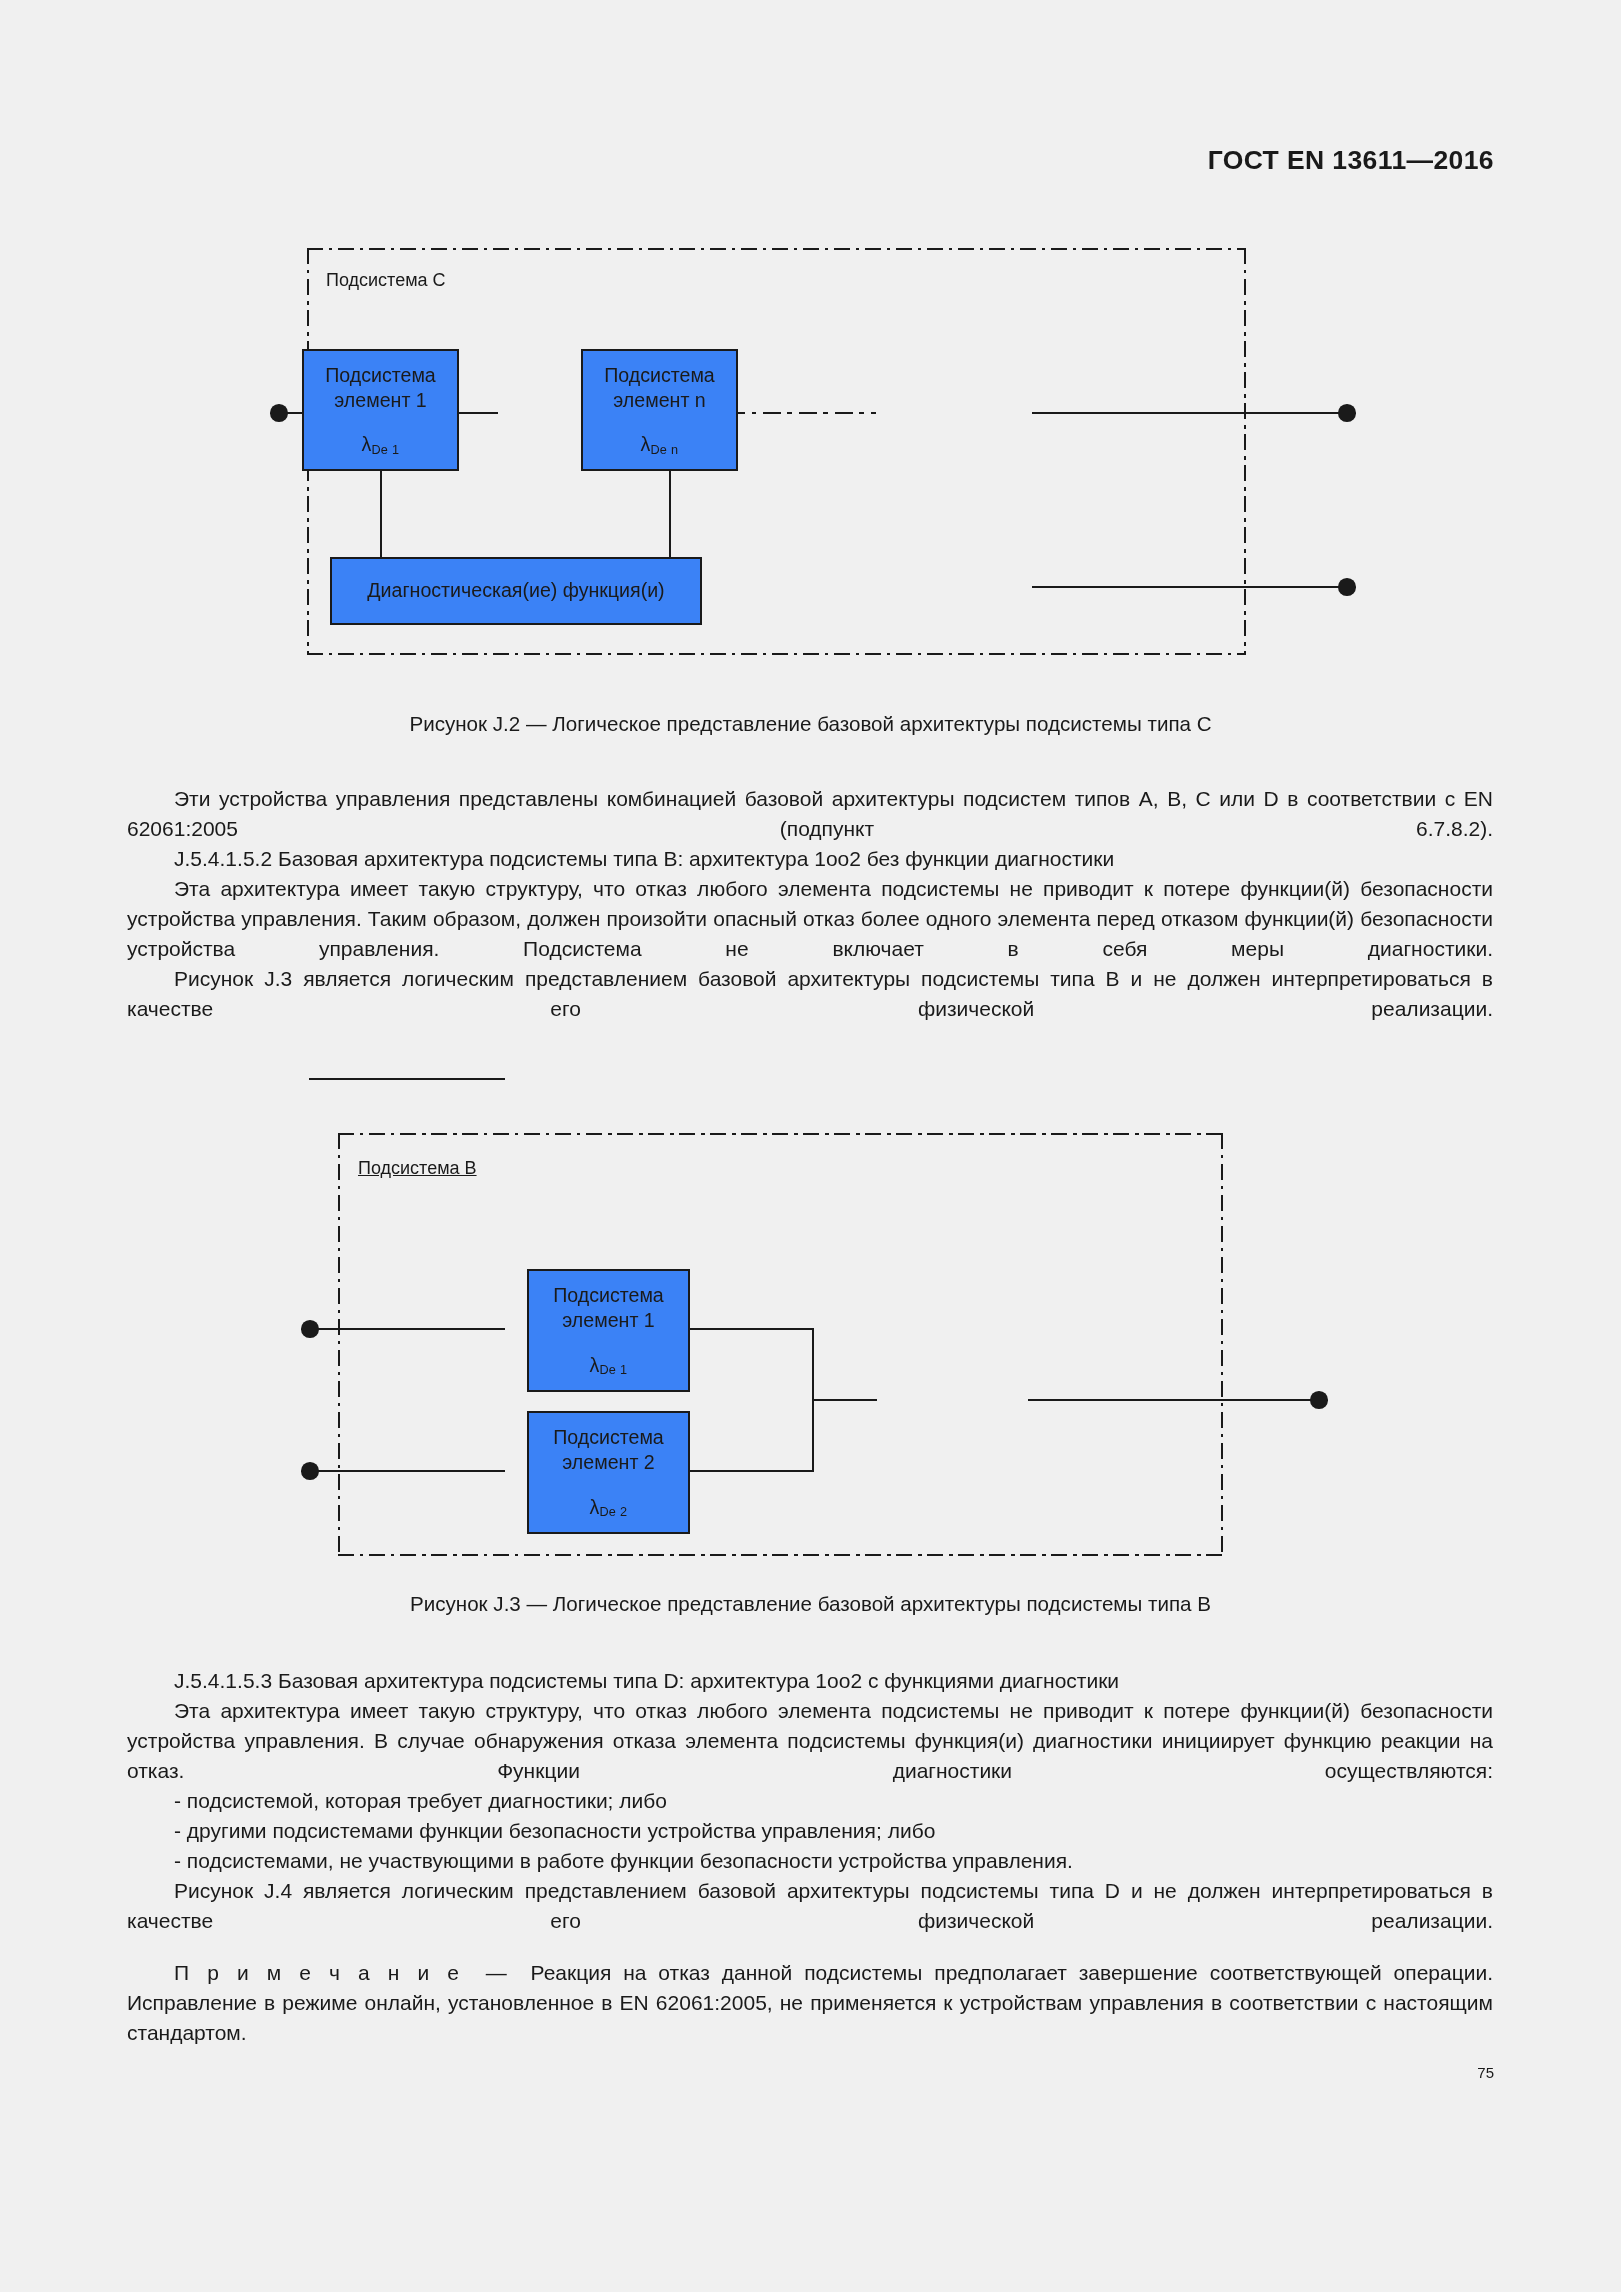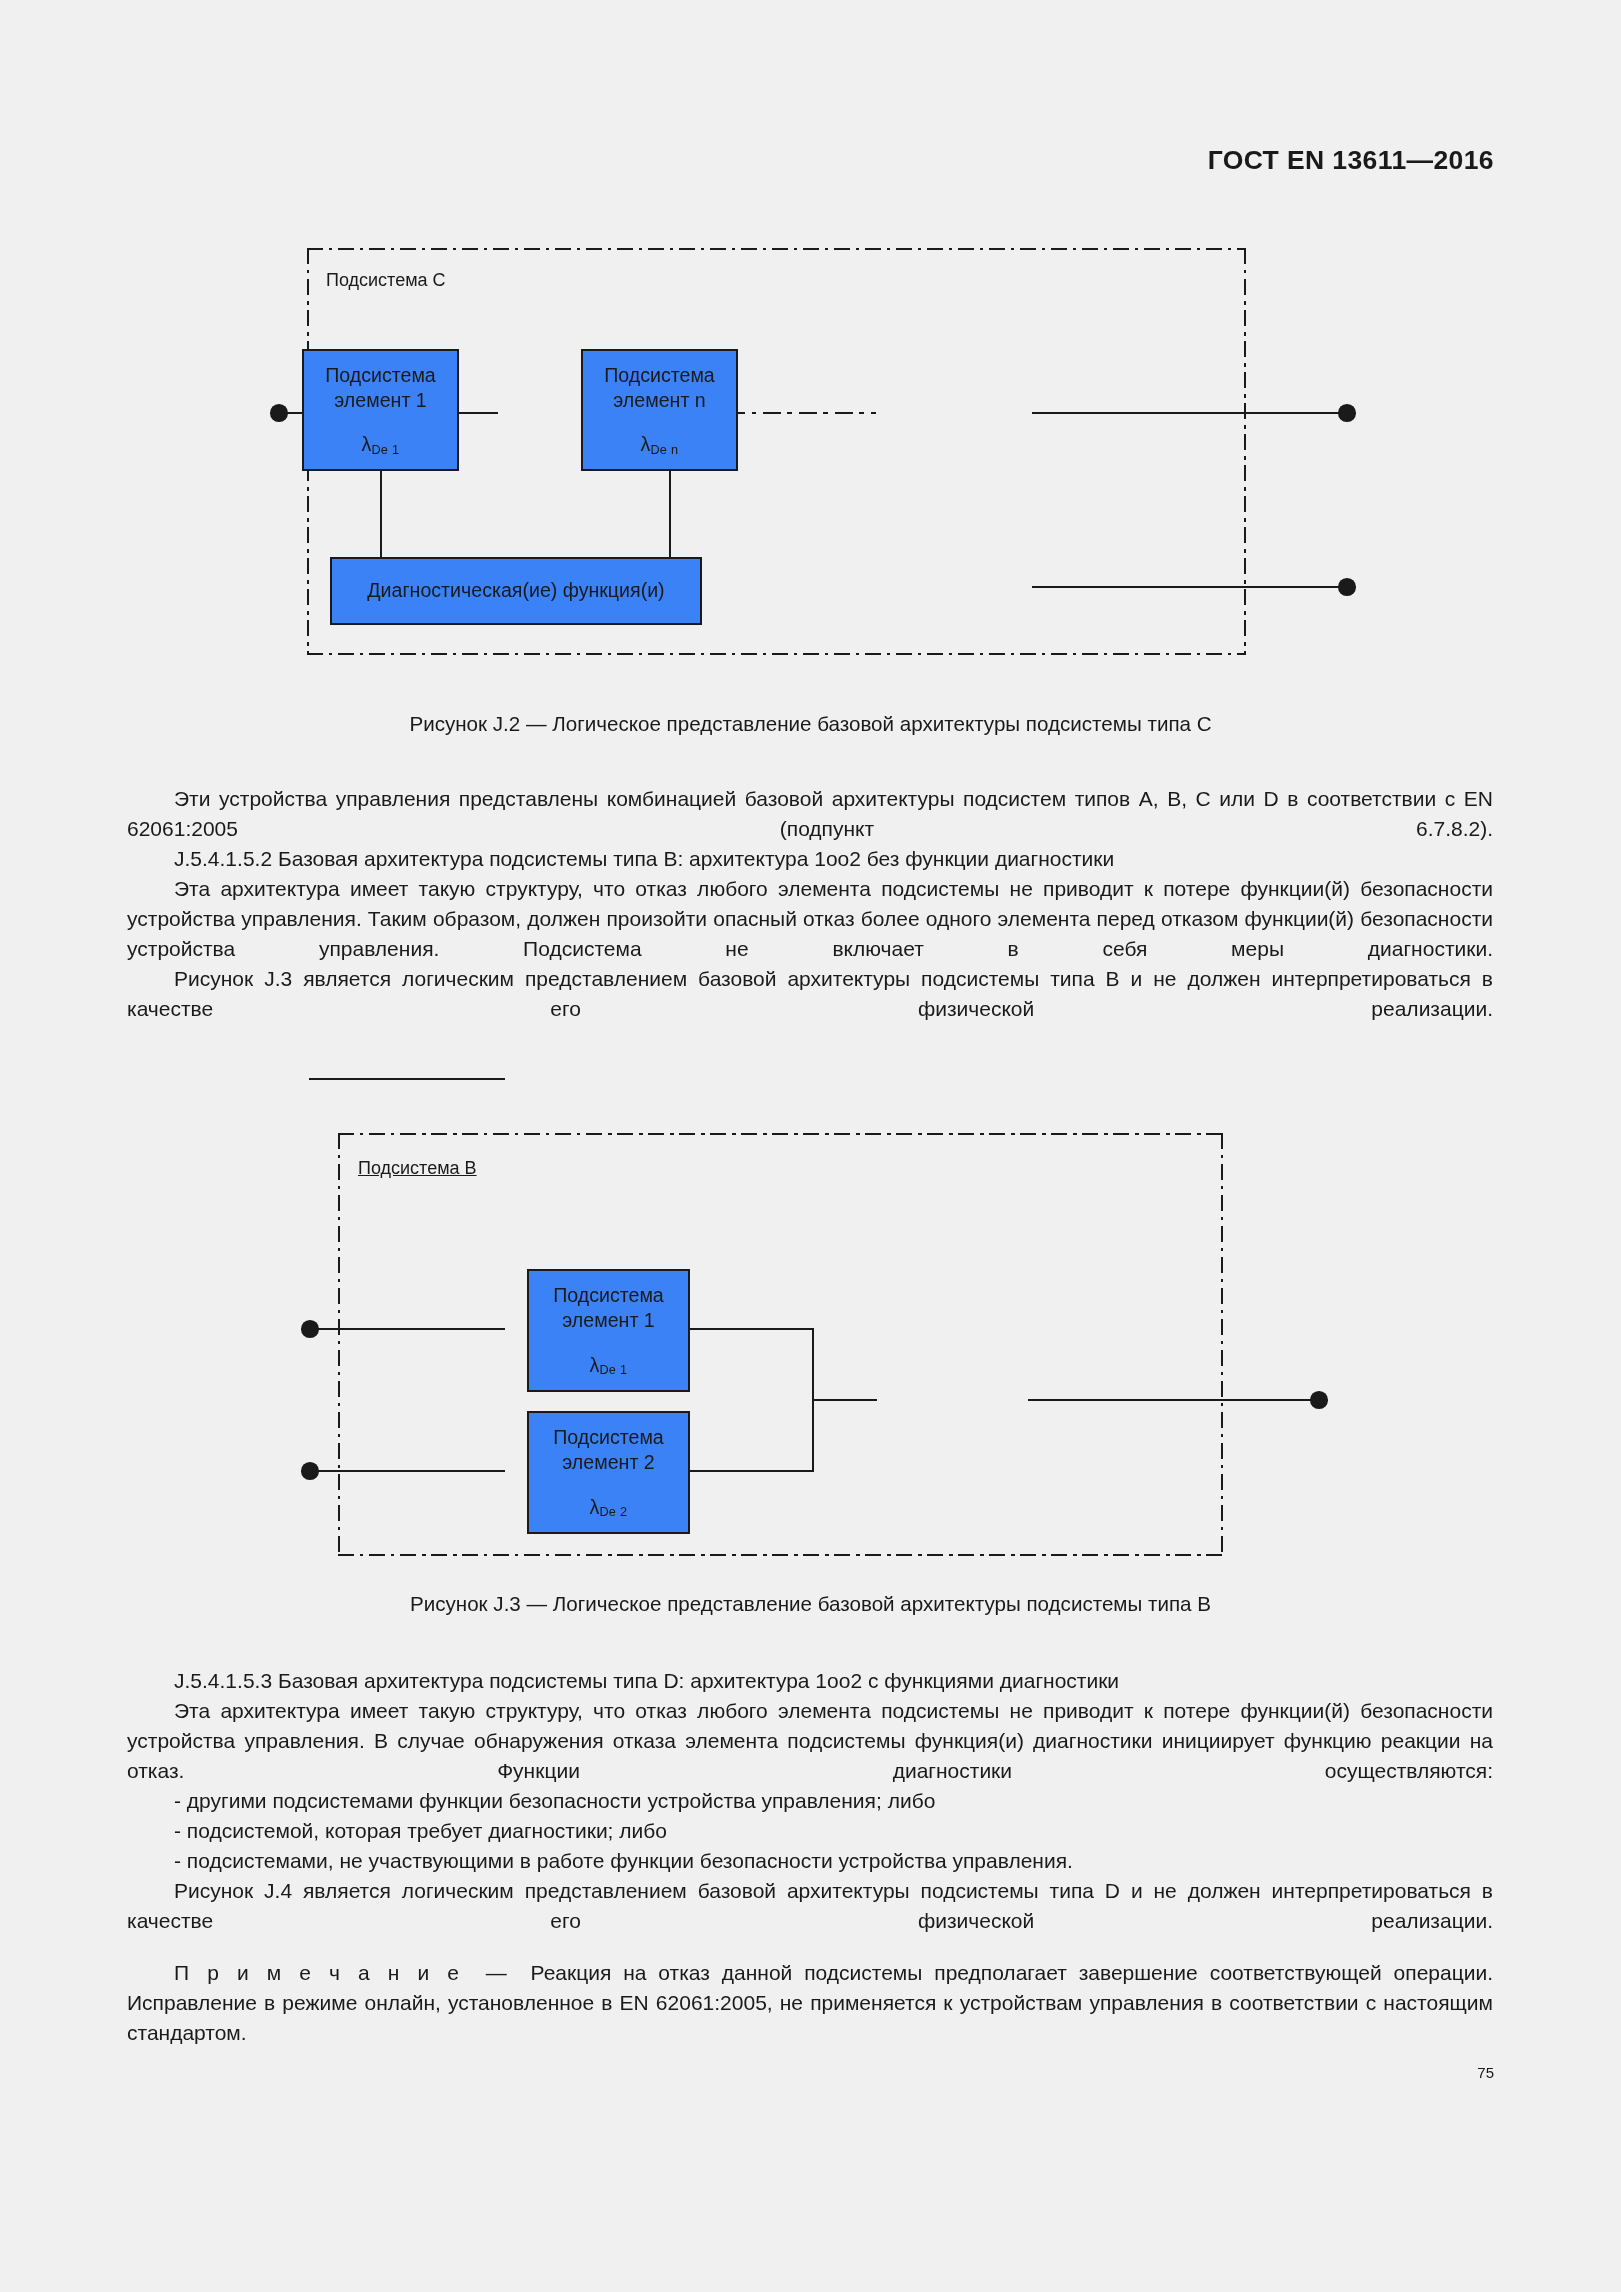--- a/index.html
+++ b/index.html
@@ -239,22 +239,22 @@
     <div class="dot" style="left:301px; top:242px;"></div>
     <div class="dot" style="left:301px; top:384px;"></div>
     <div class="dot" style="left:1310px; top:313px;"></div>
 
     <div class="fig-caption" style="left:0; top:514px;">Рисунок J.3 — Логическое представление базовой архитектуры подсистемы типа В</div>
   </div>
 
   <div class="textblock" style="top:1666px;">
     <p class="para">J.5.4.1.5.3 Базовая архитектура подсистемы типа D: архитектура 1оо2 с функциями диагностики</p>
     <p class="para jst">Эта архитектура имеет такую структуру, что отказ любого элемента подсистемы не приводит к потере функции(й) безопасности устройства управления. В случае обнаружения отказа элемента подсистемы функция(и) диагностики инициирует функцию реакции на отказ. Функции диагностики осуществляются:</p>
+    <p class="bullet">- подсистемой, которая требует диагностики; либо</p>
     <p class="bullet">- другими подсистемами функции безопасности устройства управления; либо</p>
-    <p class="bullet">- подсистемой, которая требует диагностики; либо</p>
     <p class="bullet">- подсистемами, не участвующими в работе функции безопасности устройства управления.</p>
     <p class="para jst">Рисунок J.4 является логическим представлением базовой архитектуры подсистемы типа D и не должен интерпретироваться в качестве его физической реализации.</p>
     <div class="spacer"></div>
     <p class="para jst"><span class="note-label">П р и м е ч а н и е</span>&nbsp; <span>—</span>&nbsp; <span>Реакция на отказ данной подсистемы предполагает завершение соответствующей операции. Исправление в режиме онлайн, установленное в EN 62061:2005, не применяется к устройствам управления в соответствии с настоящим стандартом.</span></p>
   </div>
 
   <div class="page-number">75</div>
 
 </div>
 

